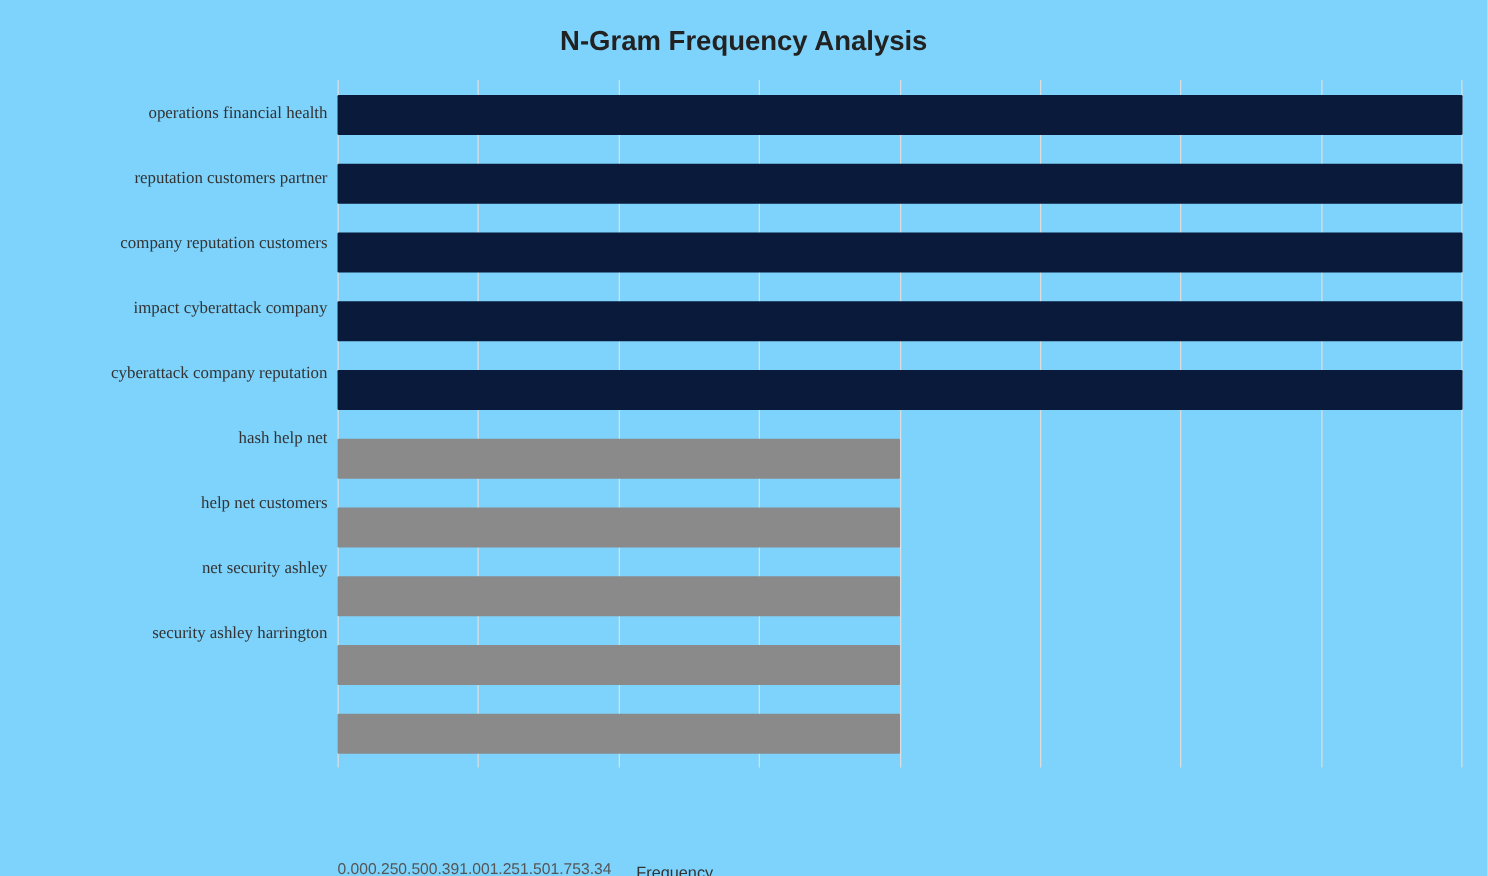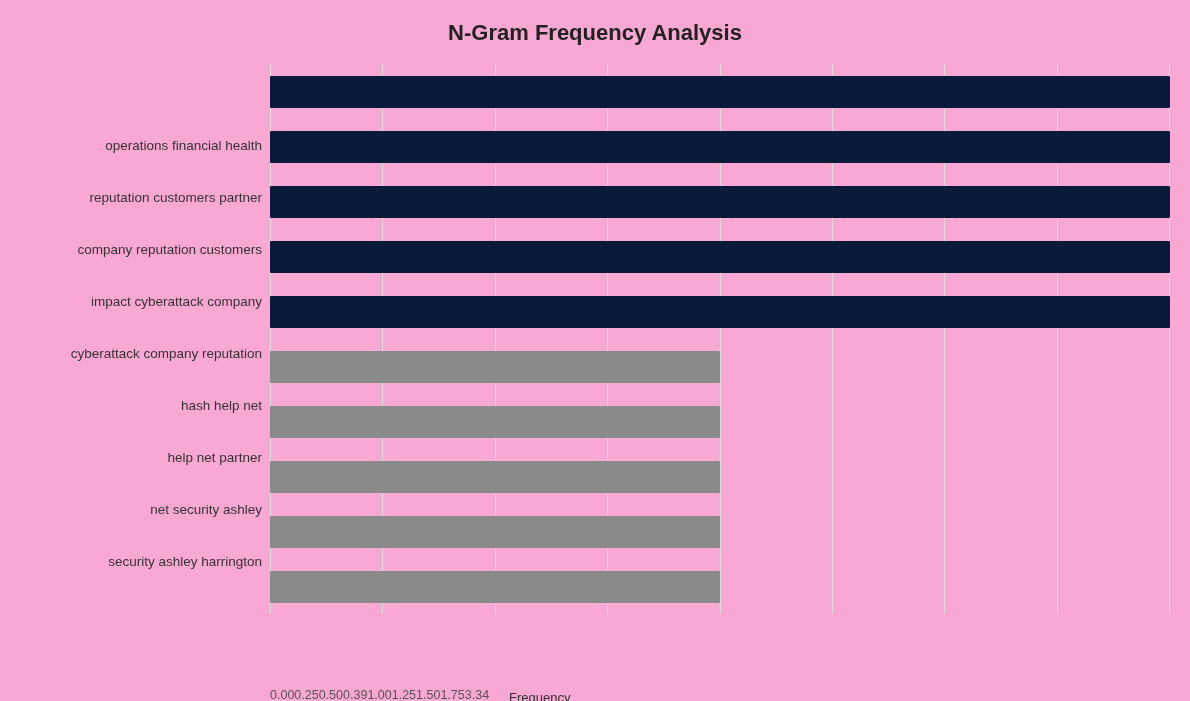--- a/index.html
+++ b/index.html
@@ -6,21 +6,21 @@
     body {
       background: #f5f5f5;
       font-family: Arial, sans-serif;
       width: 1190px;
       height: 701px;
       display: flex;
       align-items: center;
       justify-content: center;
     }
     .chart-container {
-      background: #f9a8d4;
+      background: #7dd3fc;
       width: 1190px;
       height: 701px;
       padding: 20px 20px 60px 20px;
       position: relative;
     }
     .chart-title {
       text-align: center;
       font-size: 22px;
       font-weight: bold;
       color: #222;
@@ -29,25 +29,26 @@
     .chart-area {
       display: flex;
       flex-direction: row;
       width: 100%;
       height: 580px;
       position: relative;
     }
     .y-axis-labels {
       display: flex;
       flex-direction: column;
-      justify-content: center;
+      justify-content: flex-start;
       width: 250px;
       padding-right: 8px;
       align-items: flex-end;
       flex-shrink: 0;
+      font-family: Liberation Serif, serif;
     }
     .y-label {
       font-size: 13.5px;
       color: #333;
       text-align: right;
       line-height: 1.2;
       height: 52px;
       display: flex;
       align-items: center;
       justify-content: flex-end;
@@ -131,21 +132,21 @@
 <div class="chart-container">
   <div class="chart-title">N-Gram Frequency Analysis</div>
   <div class="chart-area">
     <div class="y-axis-labels" id="y-labels">
         <div class="y-label">operations financial health</div>
         <div class="y-label">reputation customers partner</div>
         <div class="y-label">company reputation customers</div>
         <div class="y-label">impact cyberattack company</div>
         <div class="y-label">cyberattack company reputation</div>
         <div class="y-label">hash help net</div>
-        <div class="y-label">help net partner</div>
+        <div class="y-label">help net customers</div>
         <div class="y-label">net security ashley</div>
         <div class="y-label">security ashley harrington</div>
       </div>
     <div class="bars-and-grid">
       <div class="grid-lines" id="grid-lines">
           <div class="grid-line"></div>
           <div class="grid-line"></div>
           <div class="grid-line"></div>
           <div class="grid-line"></div>
           <div class="grid-line"></div>

